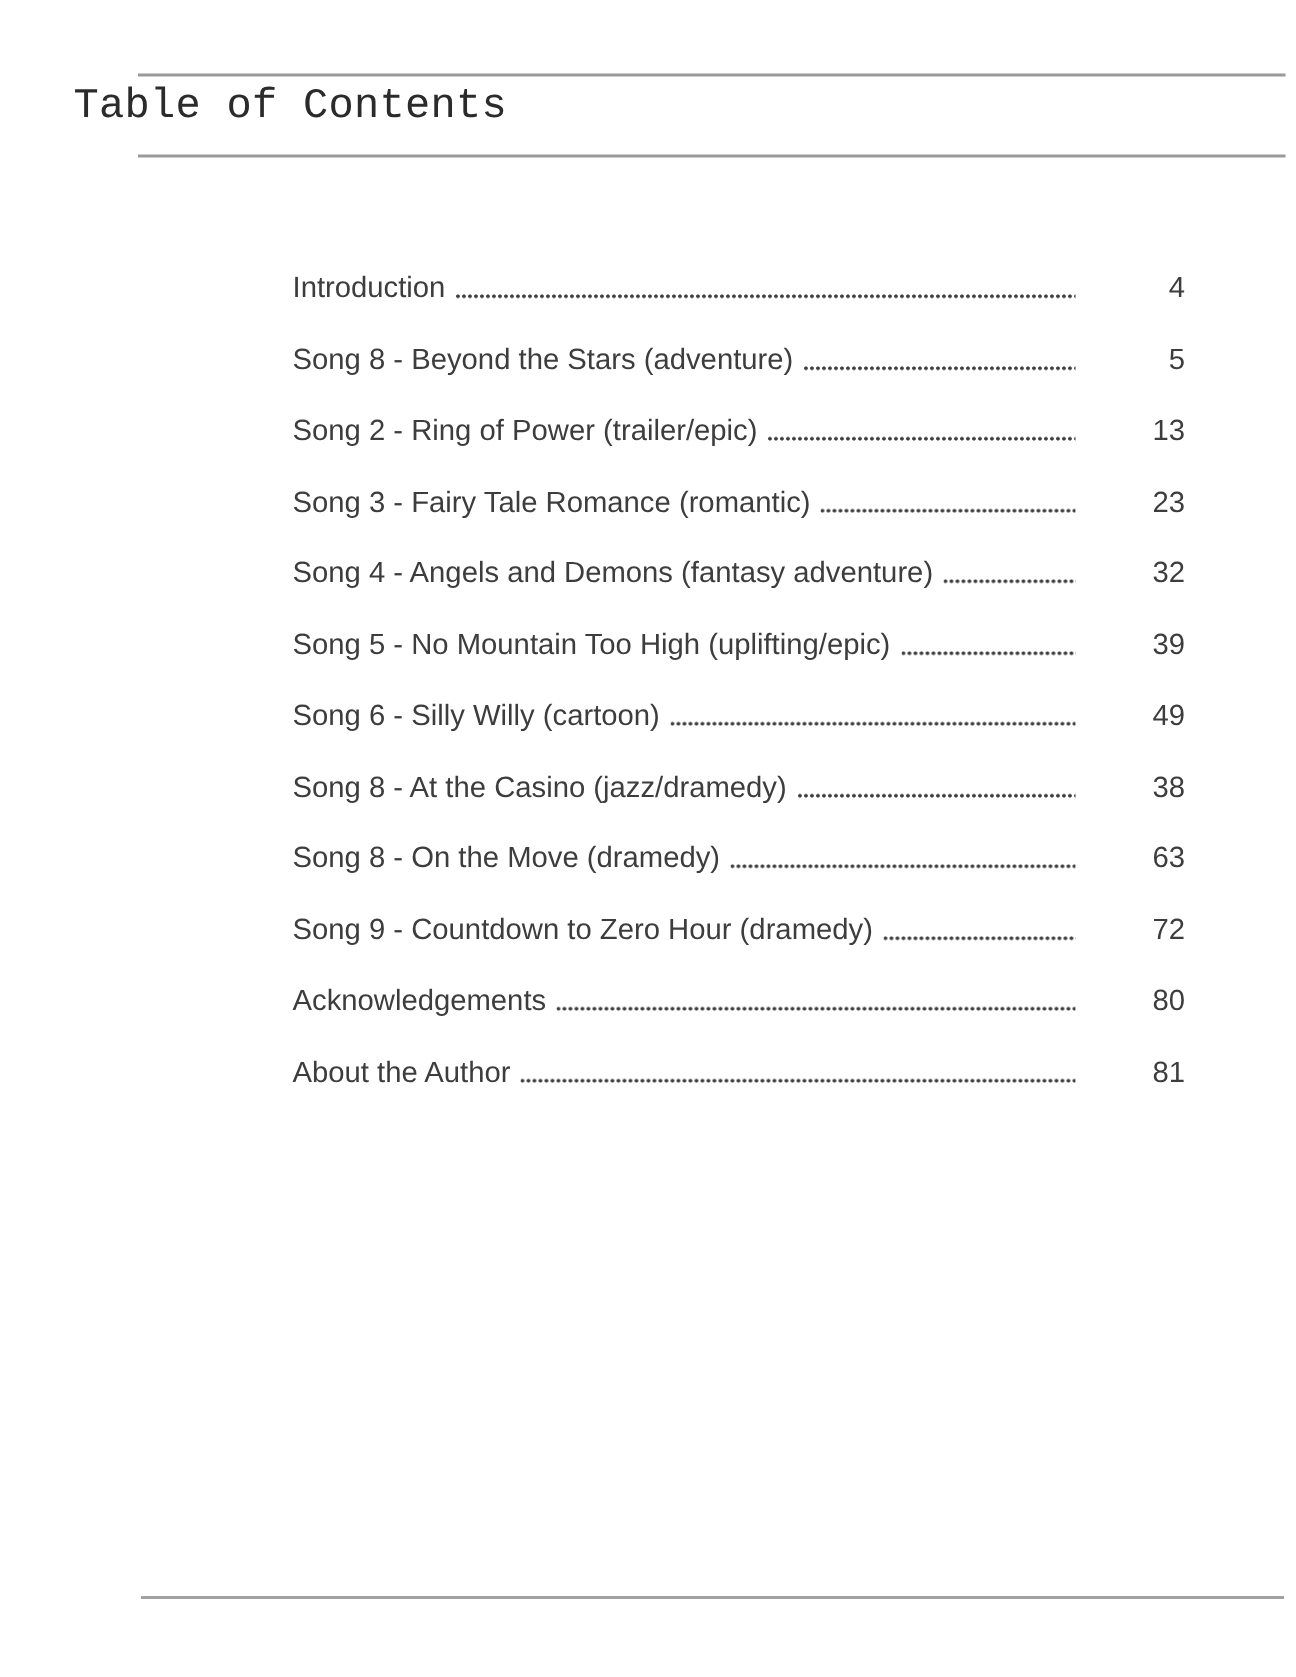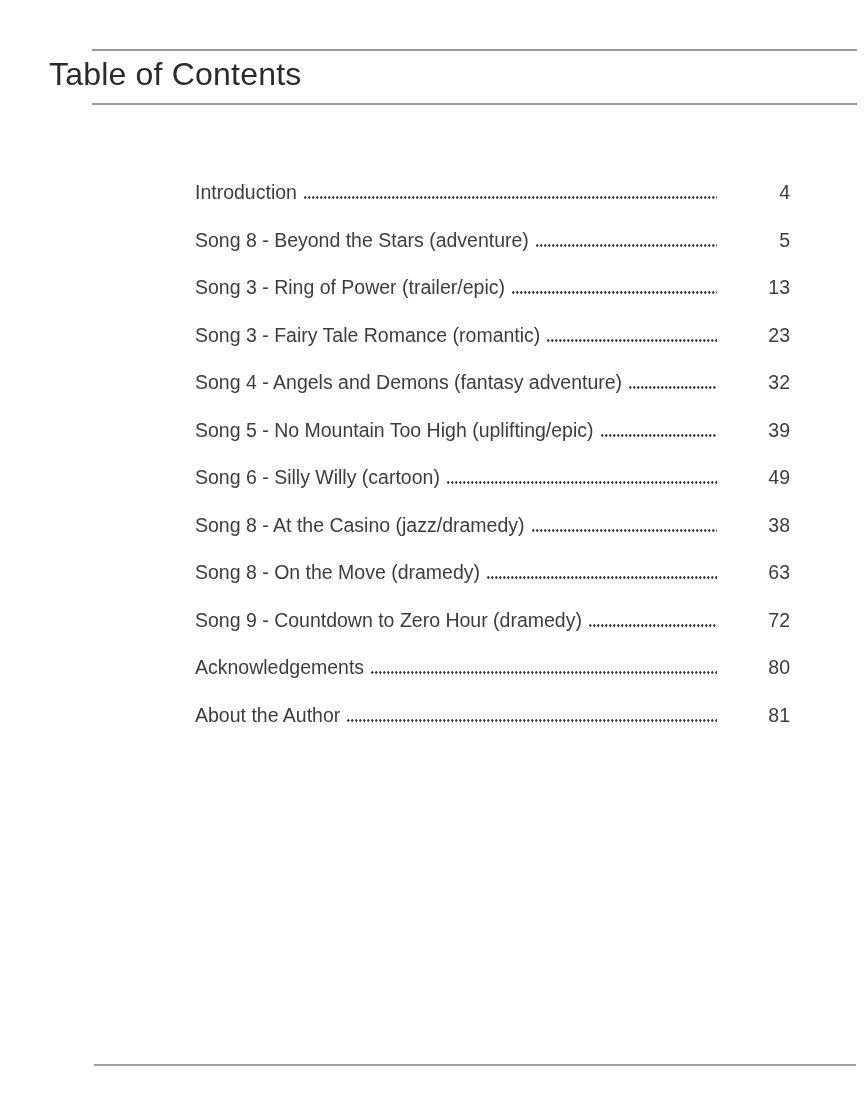--- a/index.html
+++ b/index.html
@@ -18,25 +18,26 @@
     background: #9a9a9a;
   }
   .rule-top    { left: 48px; top: 49px;   width: 765px; }
   .rule-mid    { left: 48px; top: 103px;  width: 765px; }
   .rule-bottom { left: 50px; top: 1064px; width: 762px; background: #a2a2a2; }
   .page-title {
     position: absolute;
     left: 49px;
     top: 56px;
     margin: 0;
-    font-size: 32px;
+    font-size: 28px;
     font-weight: 500;
     letter-spacing: 0.2px;
     color: #2b2b2b;
     white-space: nowrap;
+    font-family: Liberation Mono, monospace;
   }
   .toc {
     position: absolute;
     left: 63px;
     right: 74px;
     top: 169px;
   }
   .toc-row {
     display: flex;
     align-items: center;
@@ -73,21 +74,21 @@
     <span class="toc-title">Introduction</span>
     <span class="leader"></span>
     <span class="toc-page">4</span>
   </div>
   <div class="toc-row">
     <span class="toc-title">Song 8 - Beyond the Stars (adventure)</span>
     <span class="leader"></span>
     <span class="toc-page">5</span>
   </div>
   <div class="toc-row">
-    <span class="toc-title">Song 3 - Ring of Power (trailer/epic)</span>
+    <span class="toc-title">Song 2 - Ring of Power (trailer/epic)</span>
     <span class="leader"></span>
     <span class="toc-page">13</span>
   </div>
   <div class="toc-row">
     <span class="toc-title">Song 3 - Fairy Tale Romance (romantic)</span>
     <span class="leader"></span>
     <span class="toc-page">23</span>
   </div>
   <div class="toc-row">
     <span class="toc-title">Song 4 - Angels and Demons (fantasy adventure)</span>

